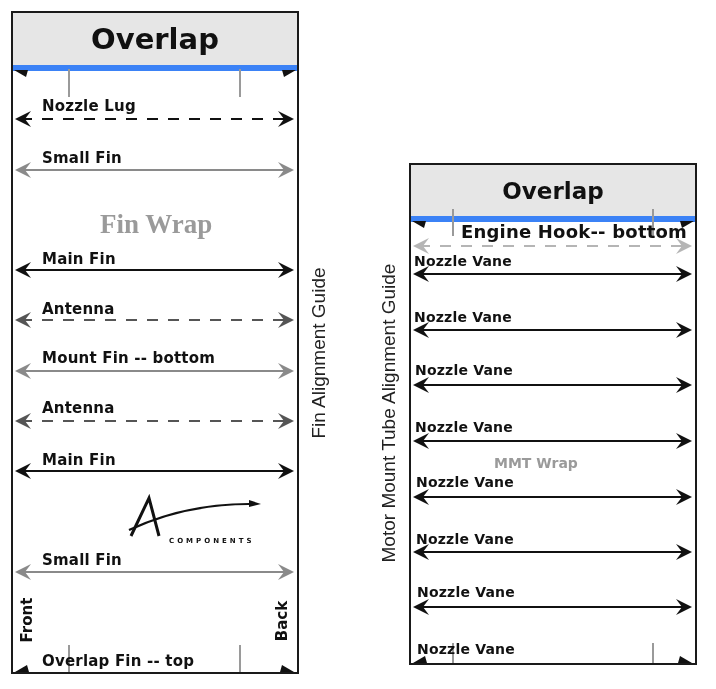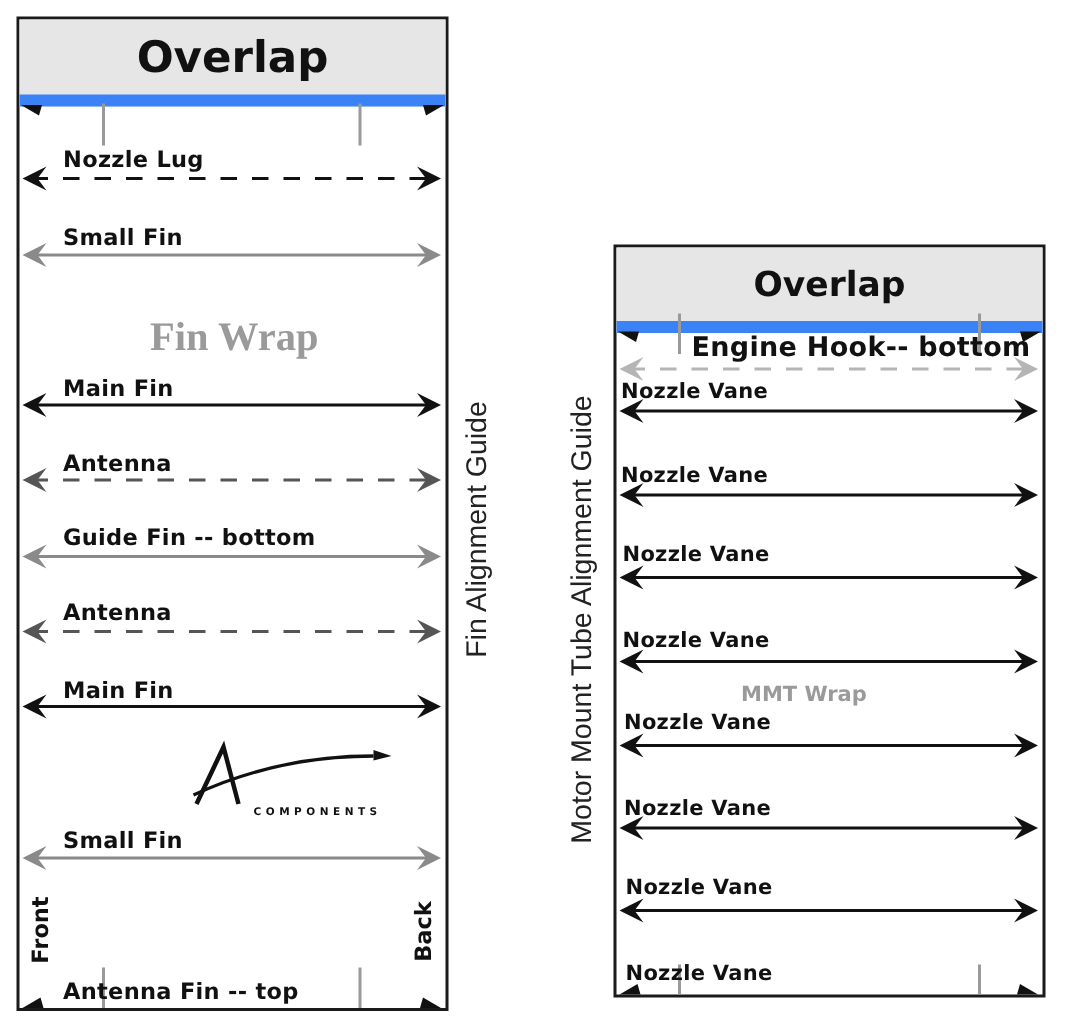--- a/index.html
+++ b/index.html
@@ -1,20 +1,20 @@
 <!DOCTYPE html>
 <html><head>
 <meta charset="utf-8">
 <style>
   html, body { margin: 0; padding: 0; background: #ffffff; }
   body { width: 716px; height: 689px; position: relative; overflow: hidden;
          font-family: "DejaVu Sans", sans-serif; }
   .panel { position: absolute; border: 2px solid #1a1a1a; box-sizing: border-box; background: #fff; }
   .panel-header { position: absolute; left: 0; right: 0; top: 0; background: #e6e6e6;
-                  border-bottom: 8px solid #3b82f6; box-sizing: border-box;
+                  border-bottom: 6px solid #3b82f6; box-sizing: border-box;
                   display: flex; align-items: center; justify-content: center;
                   font-weight: bold; color: #111; }
   .tick { position: absolute; width: 1.5px; background: #9a9a9a; }
   .lbl { position: absolute; font-weight: bold; font-size: 15px; color: #111; white-space: nowrap;
          letter-spacing: 0.2px; }
   .wrap-title { position: absolute; font-weight: bold; color: #9a9a9a; white-space: nowrap; }
   .vlabel { position: absolute; white-space: nowrap; font-family: "Liberation Sans", sans-serif;
             color: #222; transform: rotate(-90deg); transform-origin: center center; }
   .vside { position: absolute; font-weight: bold; font-size: 15px; color: #111; white-space: nowrap;
            transform: rotate(-90deg); transform-origin: center center; }
@@ -33,25 +33,25 @@
 <div class="tick" style="left:239px; top:69px; height:28px;"></div>
 <div class="tick" style="left:68px; top:645px; height:27px;"></div>
 <div class="tick" style="left:239px; top:645px; height:27px;"></div>
 
 <div class="wrap-title" style="left:100px; top:209px; font-size:27px;font-family:Liberation Serif, serif;">Fin Wrap</div>
 
 <div class="lbl" style="left:42px; top:97px;">Nozzle Lug</div>
 <div class="lbl" style="left:42px; top:149px;">Small Fin</div>
 <div class="lbl" style="left:42px; top:250px;">Main Fin</div>
 <div class="lbl" style="left:42px; top:300px;">Antenna</div>
-<div class="lbl" style="left:42px; top:349px;">Guide Fin -- bottom</div>
+<div class="lbl" style="left:42px; top:349px;">Mount Fin -- bottom</div>
 <div class="lbl" style="left:42px; top:399px;">Antenna</div>
 <div class="lbl" style="left:42px; top:451px;">Main Fin</div>
 <div class="lbl" style="left:42px; top:551px;">Small Fin</div>
-<div class="lbl" style="left:42px; top:652px;">Antenna Fin -- top</div>
+<div class="lbl" style="left:42px; top:652px;">Overlap Fin -- top</div>
 
 <div class="vside" style="left:4px; top:611px; width:46px; text-align:center;">Front</div>
 <div class="vside" style="left:261px; top:612px; width:42px; text-align:center;">Back</div>
 
 <div style="position:absolute; left:125px; top:492px; width:142px; height:58px;">
   <svg width="142" height="58" viewBox="0 0 142 58">
     <path d="M4 38 Q60 12 124 12" stroke="#111" stroke-width="2.2" fill="none"></path>
     <polygon points="124,8 136,12 124,15" fill="#111"></polygon>
     <path d="M6 44 L24 6 L34 44" stroke="#111" stroke-width="3" fill="none"></path>
   </svg>

